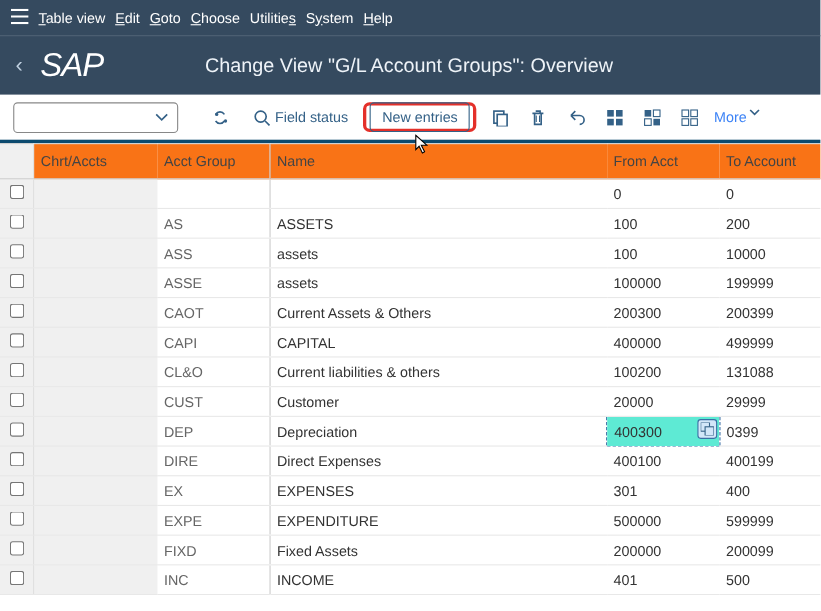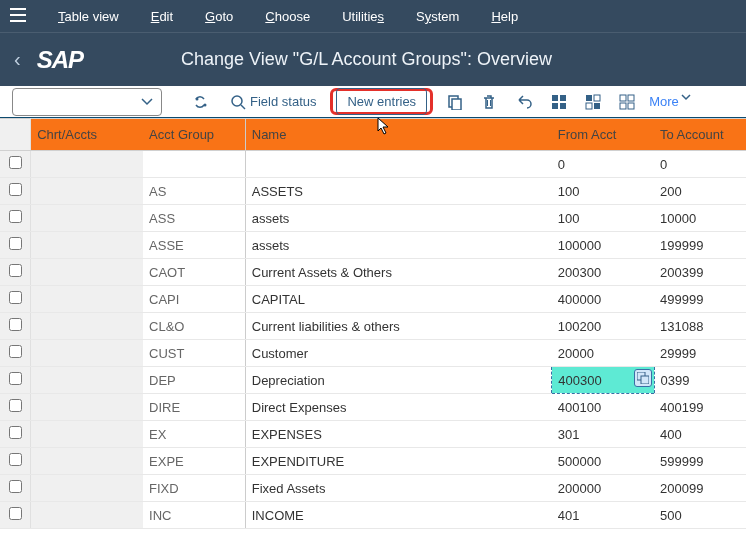--- a/index.html
+++ b/index.html
@@ -1,28 +1,28 @@
 <!DOCTYPE html>
 <html><head>
 <meta charset="utf-8">
 <style>
   * { box-sizing: border-box; margin: 0; padding: 0; }
   body { font-family: Arial, sans-serif; font-size: 13px; background: #fff; color: #333; width: 746px; }
   
-  .menubar { background: #354a5f; color: #fff; height: 32px; display: flex; align-items: center; padding: 0 10px; gap: 32px; }
+  .menubar { background: #354a5f; color: #fff; height: 32px; display: flex; align-items: center; padding: 0 10px; gap: 9px; }
   .menubar .hamburger { cursor: pointer; }
   .menubar .menu-item { color: #fff; cursor: pointer; font-size: 13px; }
   .menubar .menu-item .ul { text-decoration: underline; }
   
   .header { background: #354a5f; color: #fff; height: 54px; display: flex; align-items: center; padding: 0 14px; border-top: 1px solid #4a5d70; }
   .header .back { font-size: 20px; color: #c0d0e0; cursor: pointer; margin-right: 16px; }
-  .header .logo { font-weight: 700; font-size: 24px; letter-spacing: -1px; font-style: italic; margin-right: 8px;}
+  .header .logo { font-weight: 400; font-size: 30px; letter-spacing: -1px; font-style: italic; margin-right: 8px;}
   .header .title { flex: 1; text-align: center; font-size: 18px; color: #eef3f8; padding-right: 90px;}
   
-  .toolbar { display: flex; align-items: center; height: 32px; padding: 6px 12px; gap: 10px; border-bottom: 1px solid #0c4a6e; }
+  .toolbar { display: flex; align-items: center; height: 44px; padding: 6px 12px; gap: 10px; border-bottom: 3px solid #0c4a6e; }
   .toolbar .dropdown { width: 150px; height: 28px; border: 1px solid #888; border-radius: 4px; display: flex; align-items: center; justify-content: flex-end; padding: 0 8px; cursor: pointer; }
   .toolbar .chev { color: #346187; }
   .toolbar .tb-btn { color: #346187; cursor: pointer; padding: 4px; display: flex; align-items: center; gap: 4px; }
   .toolbar .tb-text { color: #346187; font-size: 13px; }
   .toolbar .new-entries { border: 1px solid #346187; border-radius: 4px; padding: 5px 10px; color: #346187; cursor: pointer; position: relative; margin-top: 32px; }
   .highlight-box { border: 3px solid #e4302a; border-radius: 6px; padding: 3px; position: relative; }
   .cursor-arrow { position: absolute; left: 44px; top: 26px; }
   .toolbar .more { color: #3b82f6; display: flex; align-items: flex-start; gap: 2px; cursor: pointer; }
   .toolbar svg { display: block; }
   

